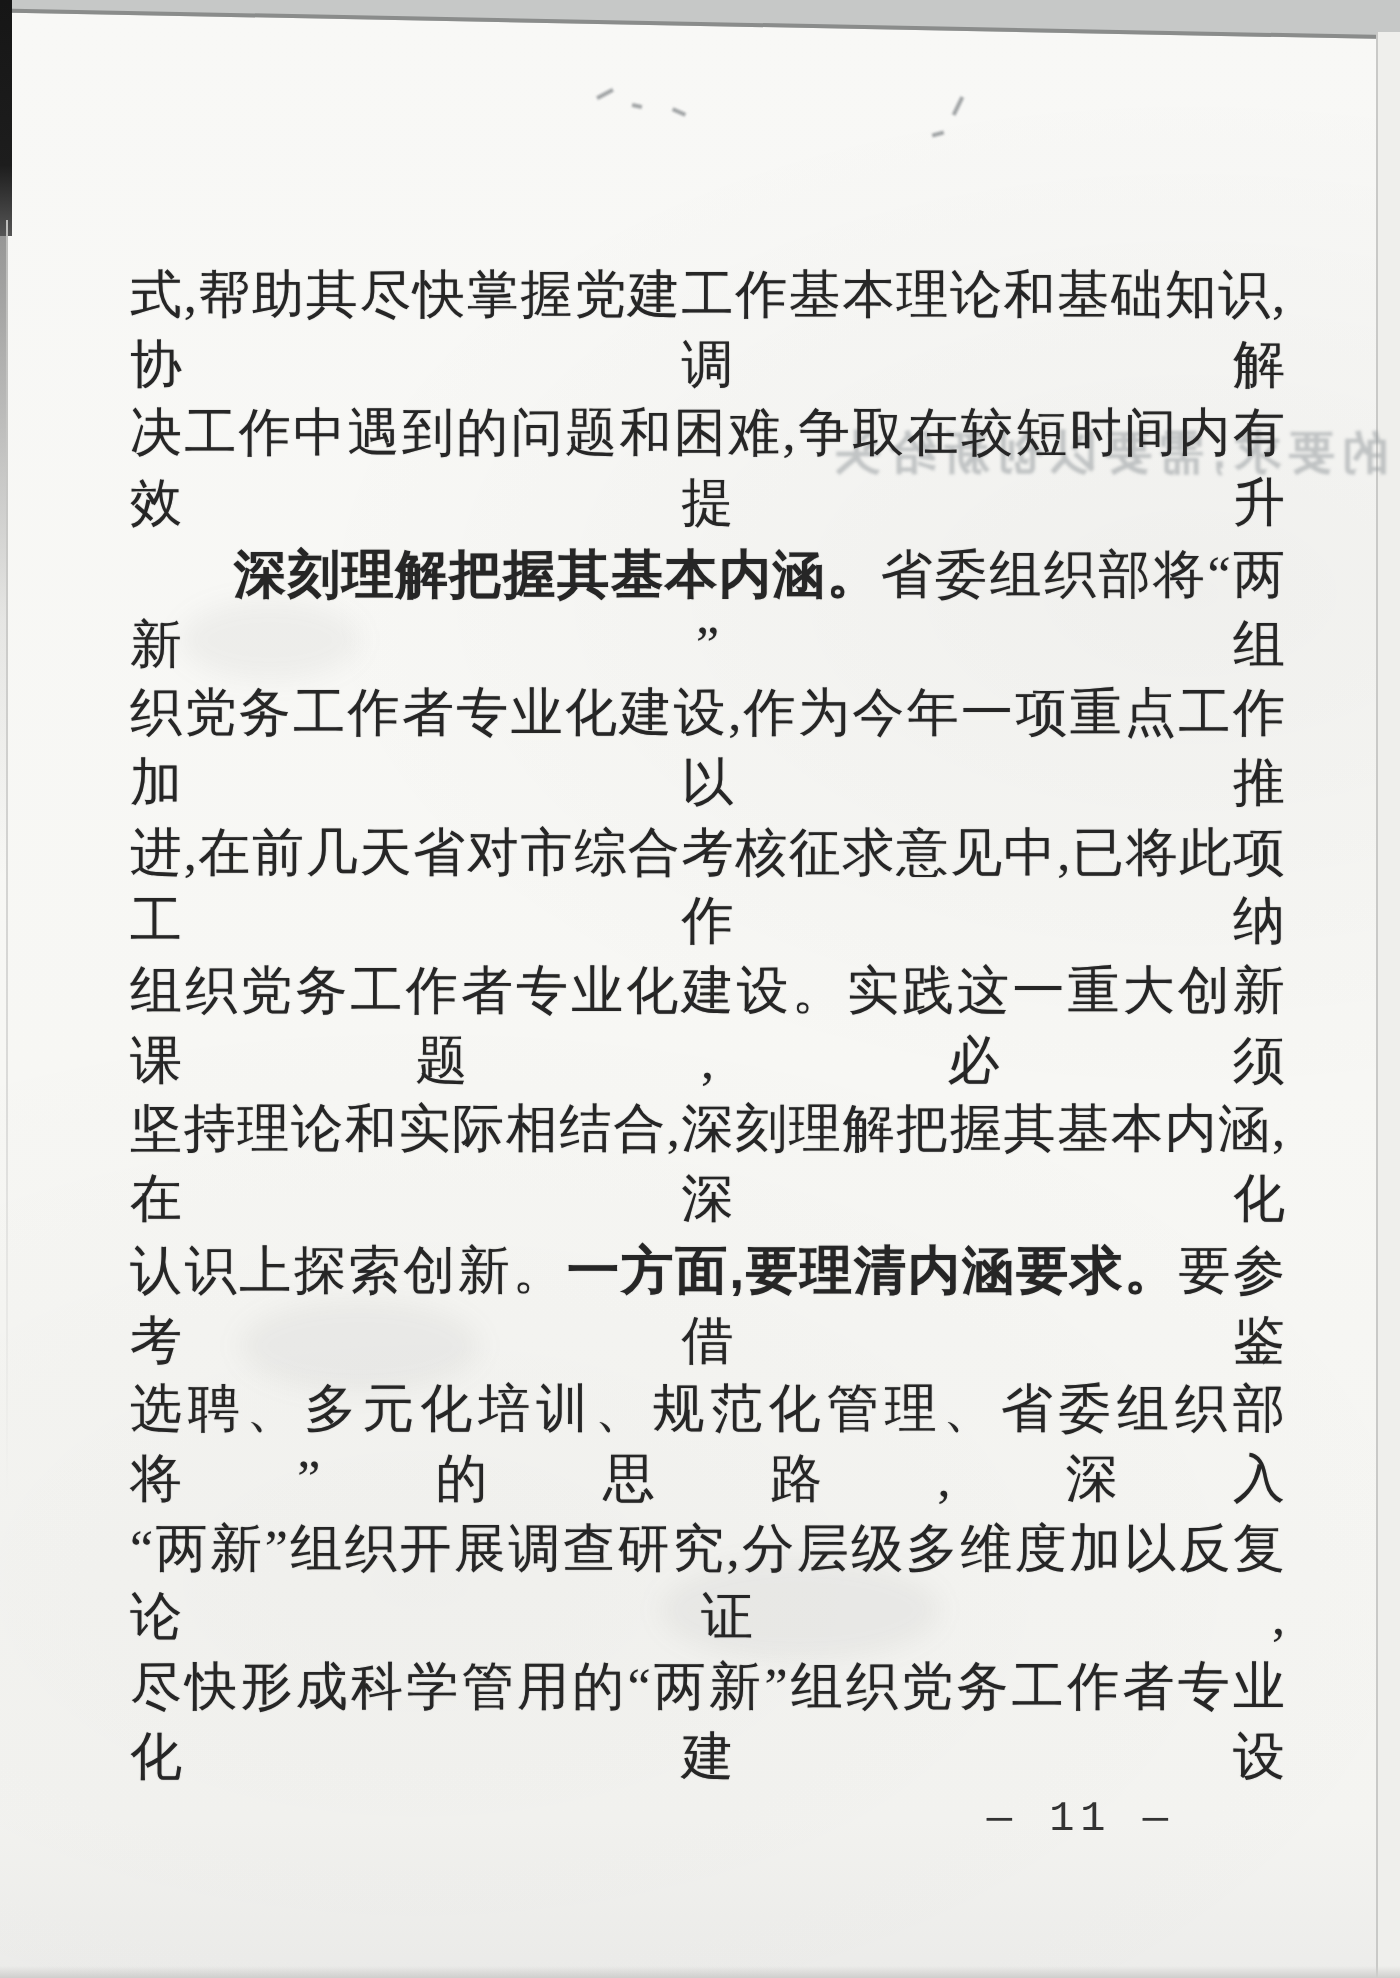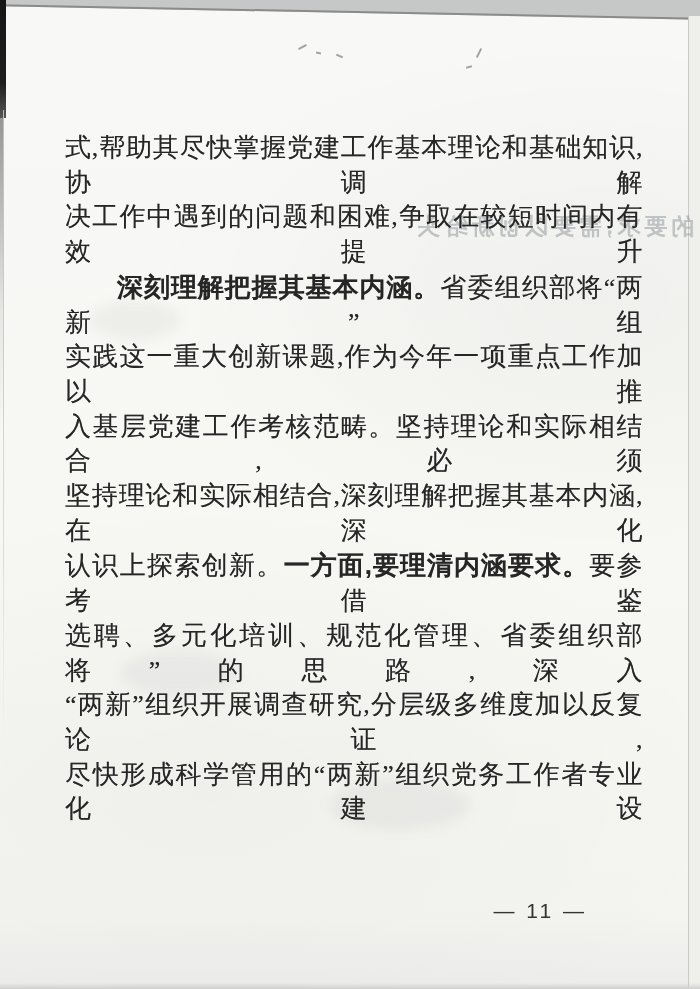--- a/index.html
+++ b/index.html
@@ -71,21 +71,21 @@
   .line.ind{text-indent:2em;}
   .line b{
     font-family:"Liberation Sans","DejaVu Sans",sans-serif;
     font-weight:700;
     letter-spacing:0.2px;
   }
   
   .page-number{
     position:absolute;top:899px;right:113px;
     font-size:21px;letter-spacing:3px;color:#333;
-    font-family:Liberation Sans, sans-serif;
+    font-family:Liberation Mono, monospace;
   }
   
   .bleed{
     position:absolute;left:362px;top:211px;width:332px;height:36px;
     transform:scaleX(-1);
     font-family:"Liberation Sans","DejaVu Sans",sans-serif;
     font-weight:700;font-size:23px;letter-spacing:4px;
     color:#8e9498;opacity:.5;
     filter:blur(0.7px);
     white-space:nowrap;overflow:hidden;
@@ -125,22 +125,23 @@
   <div class="speck s3"></div>
   <div class="speck s4"></div>
   <div class="speck s5"></div>
 
   <div class="bleed">的要求,需要以创新给头</div>
 
   <div class="text-block">
       <div class="line just"><span>式,帮助其尽快掌握党建工作基本理论和基础知识,协调解</span></div>
       <div class="line just"><span>决工作中遇到的问题和困难,争取在较短时间内有效提升</span></div>
       <div class="line just ind"><b>深刻理解把握其基本内涵。</b><span>省委组织部将“两新”组</span></div>
-      <div class="line just"><span>实践这一重大创新课题,作为今年一项重点工作加以推</span></div>
-      <div class="line just"><span>入基层党建工作考核范畴。坚持理论和实际相结合,必须</span></div>
+      <div class="line just"><span>织党务工作者专业化建设,作为今年一项重点工作加以推</span></div>
+      <div class="line just"><span>进,在前几天省对市综合考核征求意见中,已将此项工作纳</span></div>
+      <div class="line just"><span>组织党务工作者专业化建设。实践这一重大创新课题,必须</span></div>
       <div class="line just"><span>坚持理论和实际相结合,深刻理解把握其基本内涵,在深化</span></div>
       <div class="line just"><span>认识上探索创新。</span><b>一方面,要理清内涵要求。</b><span>要参考借鉴</span></div>
       <div class="line just"><span>选聘、多元化培训、规范化管理、省委组织部将”的思路,深入</span></div>
       <div class="line just"><span>“两新”组织开展调查研究,分层级多维度加以反复论证,</span></div>
       <div class="line just"><span>尽快形成科学管用的“两新”组织党务工作者专业化建设</span></div>
     </div>
 
   <div class="page-number">— 11 —</div>
 
 </div>

